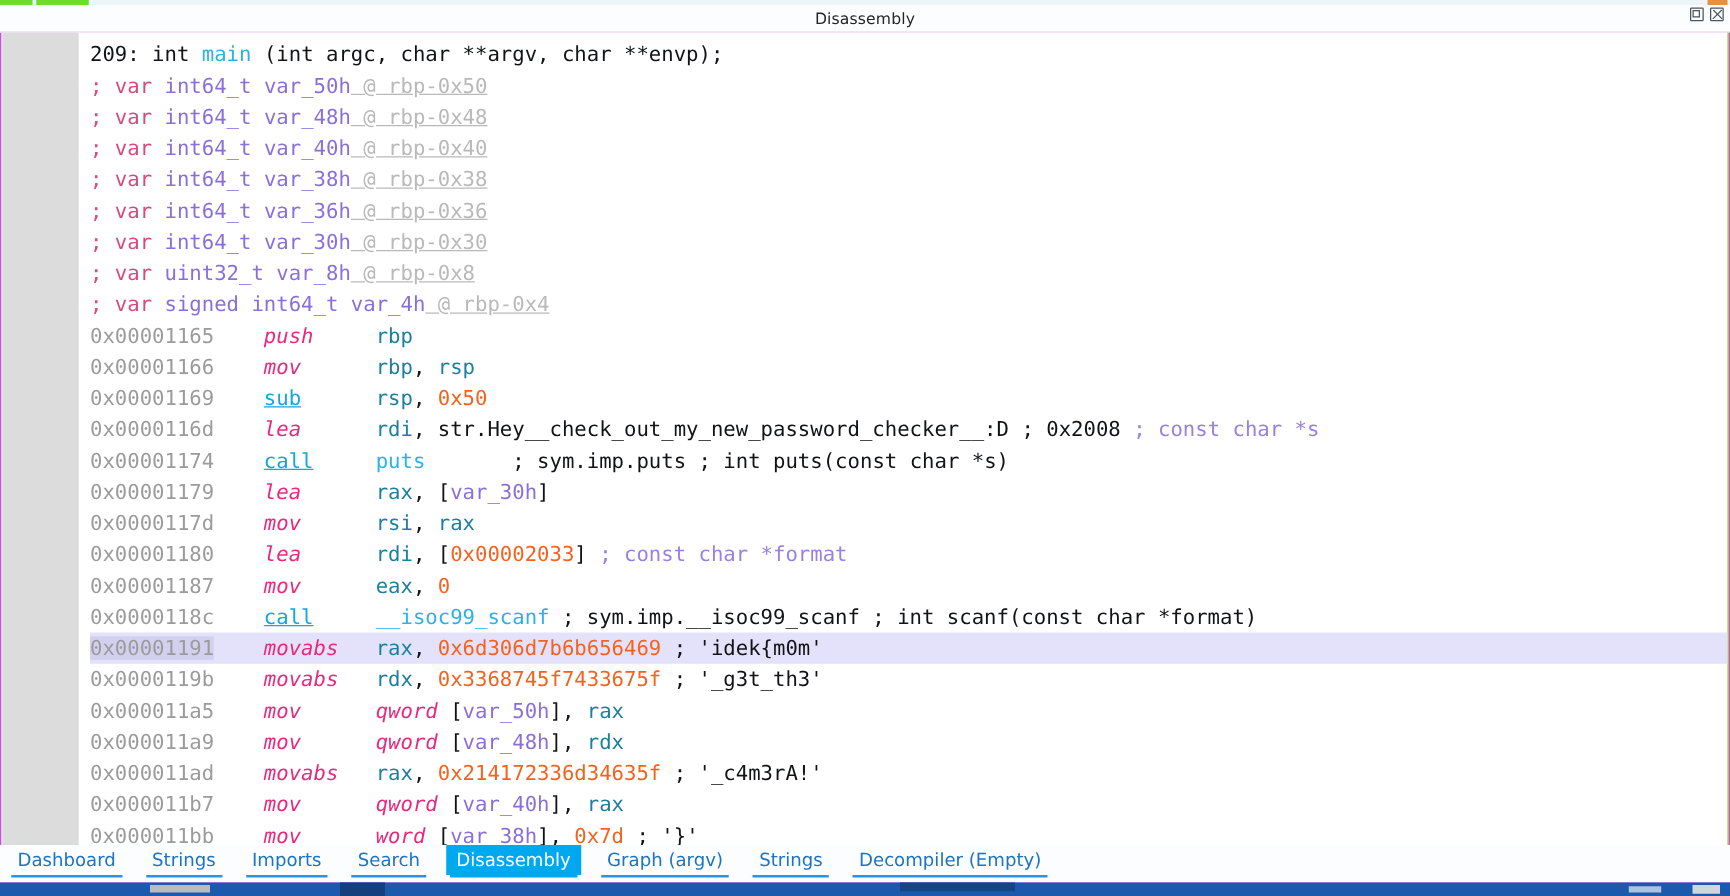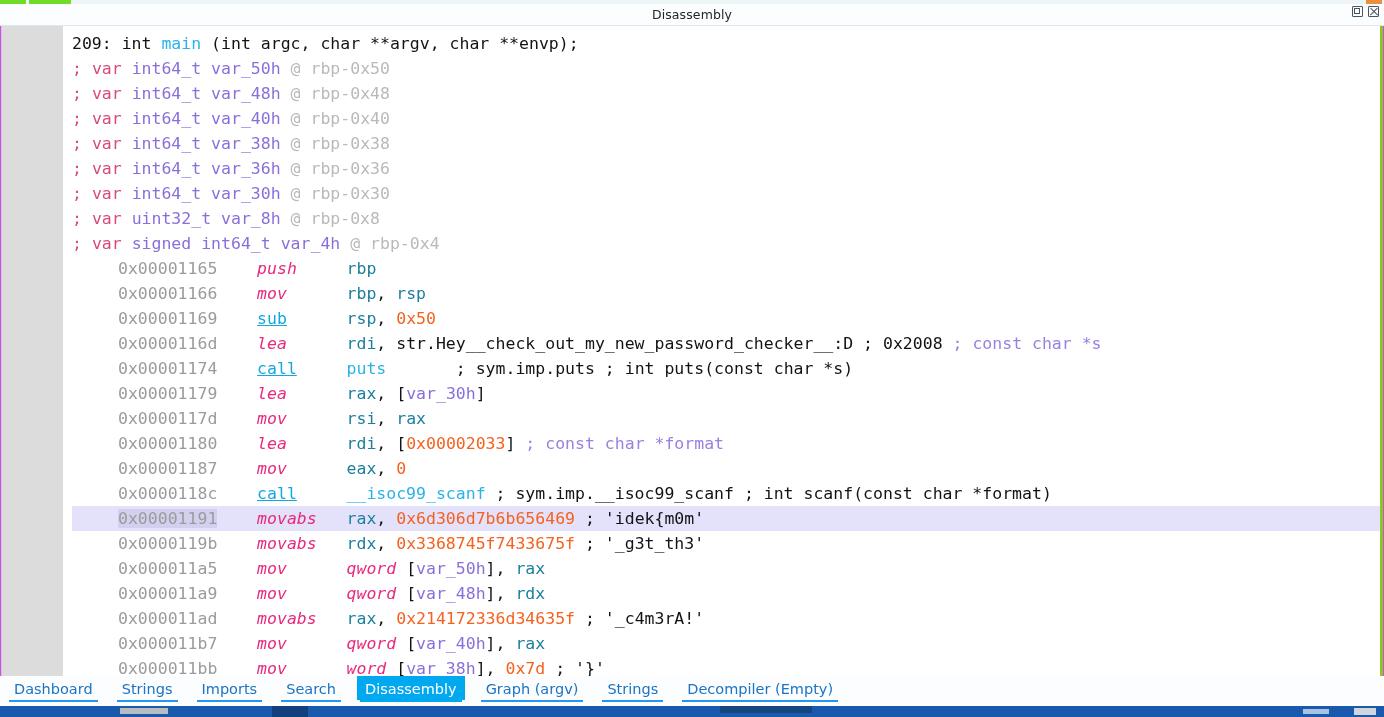--- a/index.html
+++ b/index.html
@@ -94,21 +94,21 @@
   }
   .win-btn .x1 { transform: rotate(45deg); }
   .win-btn .x2 { transform: rotate(-45deg); }
 
   
   .code-wrap {
     position: relative;
     flex: 1;
     background: #ffffff;
     border-left: 1px solid #c9ccd0;
-    border-right: 3px solid #84cc16;
+    border-right: 1px solid #84cc16;
     overflow: hidden;
     margin: 0 1px;
   }
   .gutter {
     position: absolute;
     left: 0; top: 0; bottom: 0;
     width: 62px;
     background: #dcdcdc;
     border-right: 1px solid #ffffff;
   }
@@ -129,26 +129,26 @@
     position: relative;
   }
   .line.highlight {
     background: #e4e2fa;
   }
   .line.highlight .addr {
     background: #d3d0ef;
   }
 
   
-  .addr     { color: #9b9b9b; margin-left: 46px; }
+  .addr     { color: #9b9b9b; }
   .c-plain  { color: #111316; }
   .c-fn     { color: #2bb3e8; }
   .c-comment{ color: #d84a7c; }
   .c-type   { color: #8a6fdb; }
-  .c-at     { color: #b9b9b9; }
+  .c-at     { color: #b9b9b9; text-decoration: underline; }
   .c-mn-pink{ color: #e8297e; font-style: italic; }
   .c-mn-cyan{ color: #12a7df; text-decoration: underline; }
   .c-reg    { color: #1b7f9e; }
   .c-num    { color: #f4621f; }
   .c-var    { color: #8a6fdb; }
   .c-sym    { color: #111316; }
   .c-annot  { color: #9a80e0; margin-top: 19px; }
   .c-semi   { color: #111316; }
   .c-str    { color: #111316; }
 

